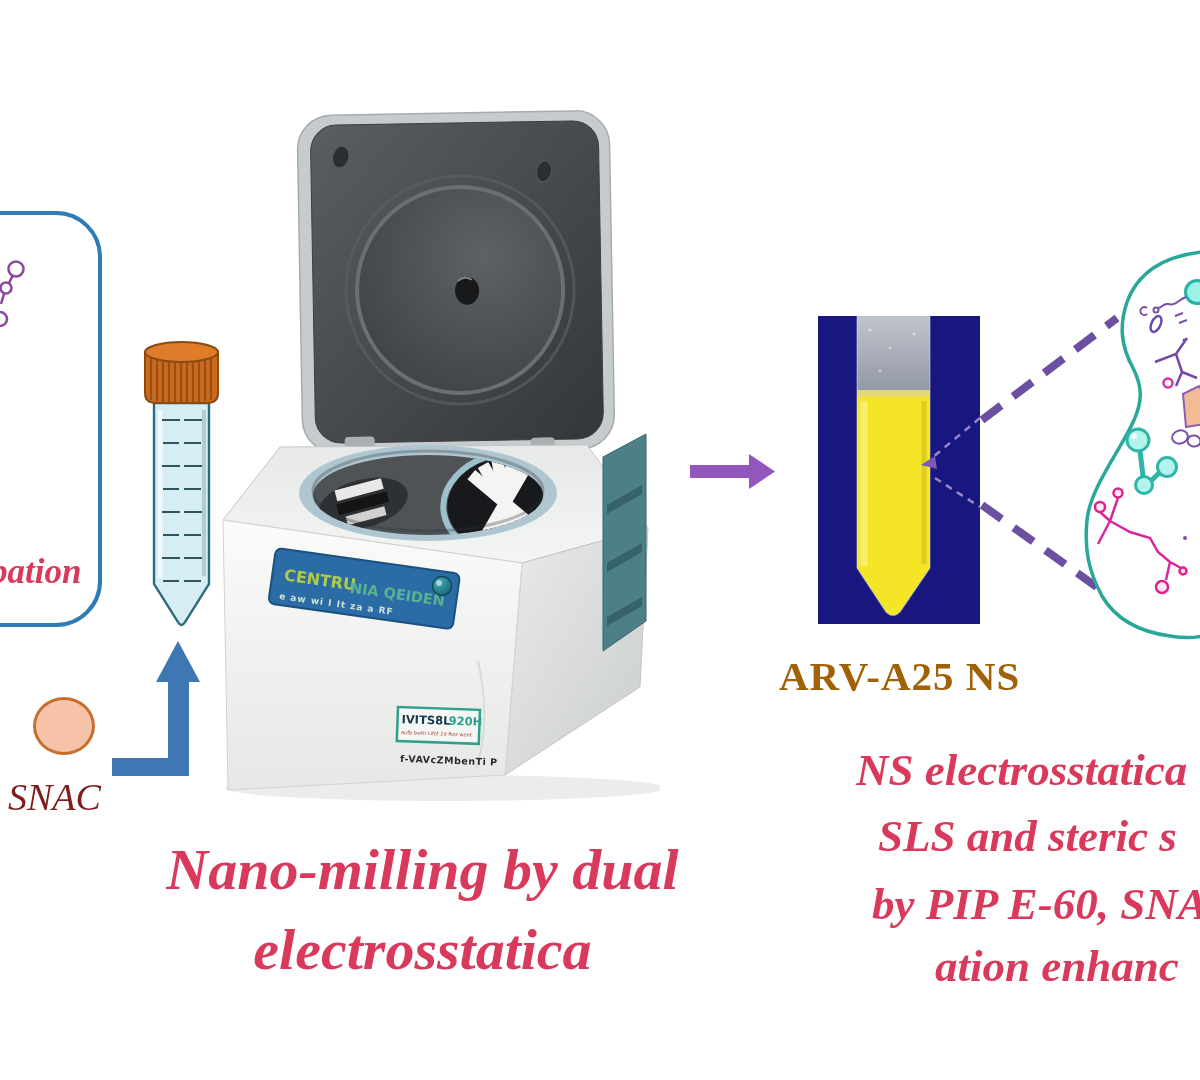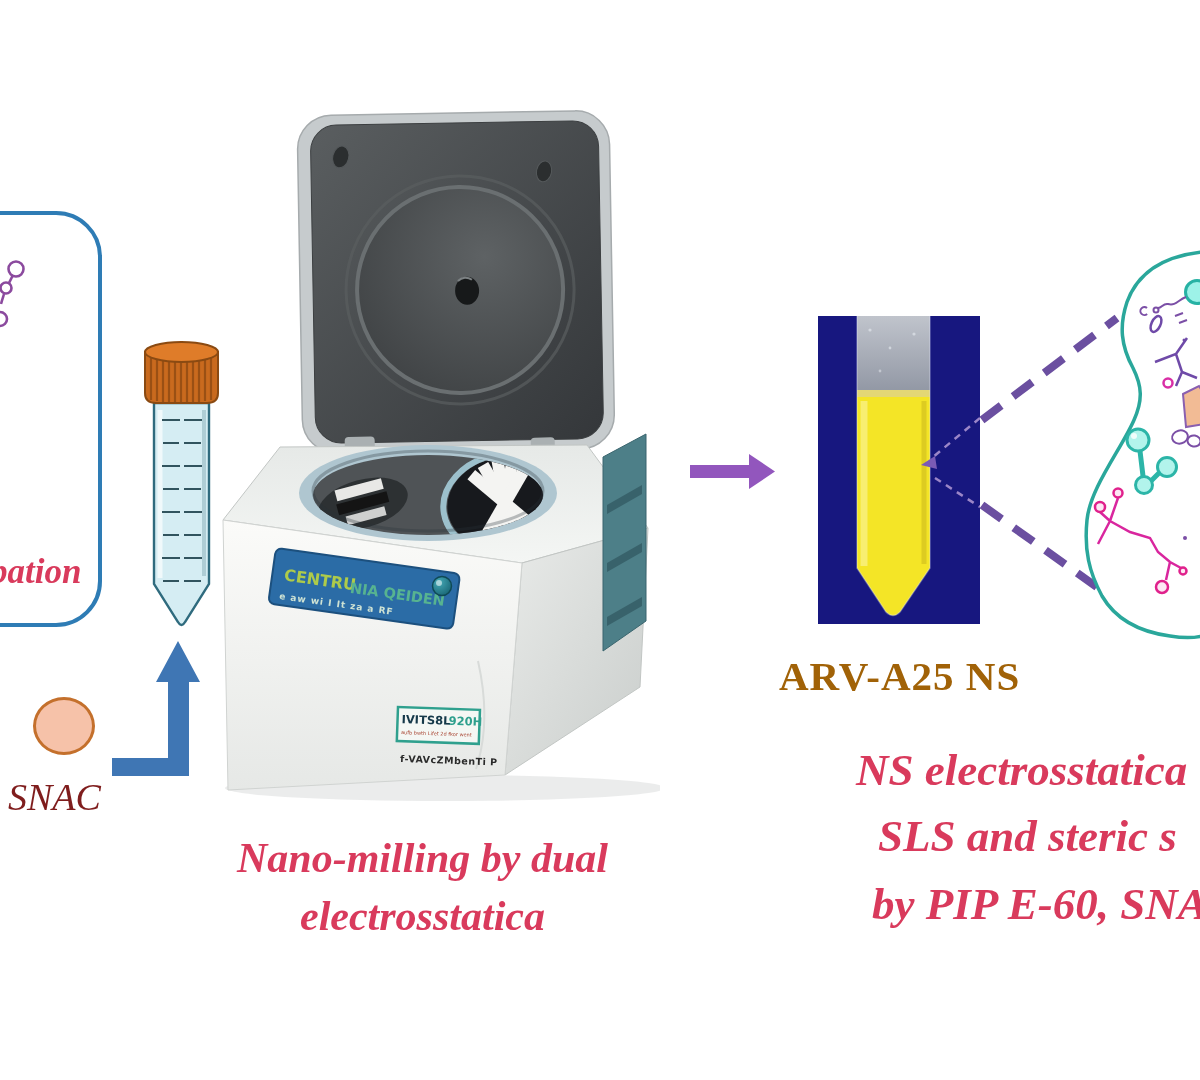--- a/index.html
+++ b/index.html
@@ -10,21 +10,21 @@
   .nowrap{white-space:nowrap;}
   #incubation-box{left:-78px;top:211px;width:180px;height:416px;border:4px solid #2e7cb5;
                   border-radius:46px;box-sizing:border-box;background:transparent;}
   #bation-label{left:-10px;top:552px;font-size:35px;}
   #snac-circle{left:33px;top:697px;width:62px;height:58px;border-radius:50%;
                background:#f6c2a9;border:3px solid #c4702c;box-sizing:border-box;}
   #snac-label{left:8px;top:775px;font-size:38px;font-style:italic;color:#7f1d1d;}
   #photo-frame{left:818px;top:316px;width:162px;height:308px;background:#17177f;}
   #ns-label{left:779px;top:652px;font-size:41px;font-weight:bold;color:#a16207;
             font-style:normal;letter-spacing:1px;}
-  #caption{left:150px;top:830px;width:545px;text-align:center;font-size:42px;line-height:1.38;}
+  #caption{left:150px;top:830px;width:545px;text-align:center;font-size:58px;line-height:1.38;}
   .ann-line{font-size:45px;}
   #ann1{left:856px;top:744px;} #ann2{left:878px;top:810px;}
   #ann3{left:872px;top:878px;} #ann4{left:935px;top:940px;}
 </style>
 </head>
 <body>
 
 <div id="canvas">
 
   <div id="incubation-box" class="abs"></div>
@@ -248,14 +248,15 @@
   </svg>
 
   <div id="caption" class="abs crimson">
     <div>Nano-milling by dual</div>
     <div>electrosstatica</div>
   </div>
 
   <div id="ann1" class="abs crimson nowrap ann-line">NS electrosstatica</div>
   <div id="ann2" class="abs crimson nowrap ann-line">SLS and steric s</div>
   <div id="ann3" class="abs crimson nowrap ann-line">by PIP E-60, SNA</div>
+  <div id="ann4" class="abs crimson nowrap ann-line">ation enhanc</div>
 
 </div>
 
 </body></html>

